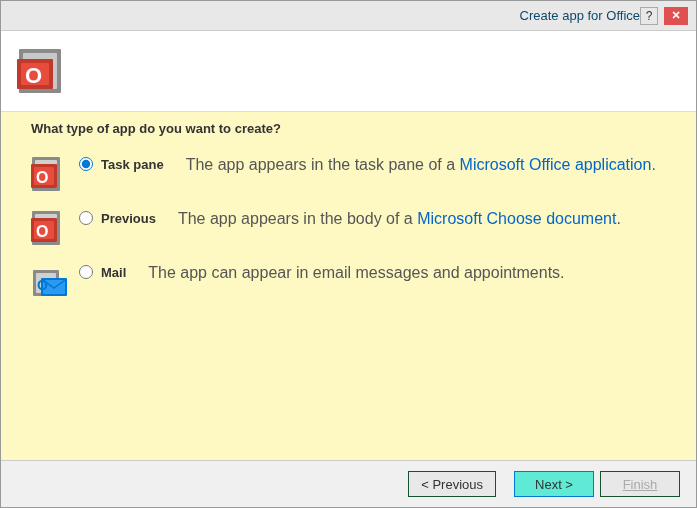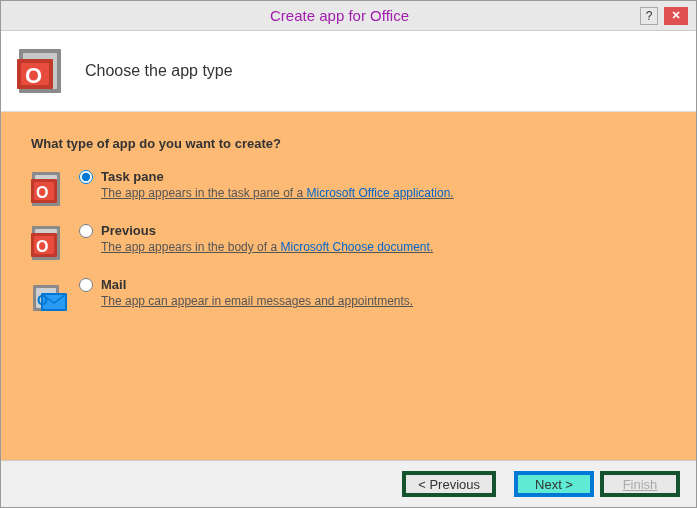--- a/index.html
+++ b/index.html
@@ -27,23 +27,23 @@
       height: 30px;
       display: flex;
       align-items: center;
       justify-content: space-between;
       padding: 0 8px;
       border-bottom: 1px solid #ccc;
       flex-shrink: 0;
     }
     .title-bar-title {
       flex: 1;
-      text-align: center;
-      font-size: 15px;
-      color: #a21caf;
+      text-align: right;
+      font-size: 13px;
+      color: #0c4a6e;
     }
     .title-bar-controls {
       display: flex;
       align-items: center;
       gap: 6px;
     }
     .title-btn-help {
       width: 18px;
       height: 18px;
       background: #e8e8e8;
@@ -77,22 +77,22 @@
       border-bottom: 1px solid #ddd;
       flex-shrink: 0;
     }
     .header-title {
       font-size: 16px;
       color: #333;
       font-weight: 400;
     }
     .content-area {
       flex: 1;
-      padding: 24px 30px;
-      background: #fdba74;
+      padding: 9px 30px;
+      background: #fef9c3;
     }
     .question-label {
       font-size: 13px;
       font-weight: 600;
       color: #333;
       margin-bottom: 18px;
     }
     .option-row {
       display: flex;
       align-items: flex-start;
@@ -100,65 +100,64 @@
       margin-bottom: 14px;
     }
     .option-icon {
       width: 38px;
       height: 38px;
       flex-shrink: 0;
       margin-top: 2px;
     }
     .option-content {
       display: flex;
-      flex-direction: column;
+      flex-direction: row;
     }
     .option-label-row {
       display: flex;
       align-items: center;
       gap: 8px;
     }
     .radio-input {
       width: 14px;
       height: 14px;
       accent-color: #0078d4;
       cursor: pointer;
     }
     .option-title {
       font-size: 13px;
       font-weight: 600;
       color: #333;
     }
     .option-desc {
-      font-size: 12px;
+      font-size: 16px;
       color: #555;
       margin-top: 2px;
       margin-left: 22px;
-      text-decoration: underline;
     }
     .option-desc a {
       color: #0066cc;
       text-decoration: none;
     }
     .footer-section {
       border-top: 1px solid #ccc;
       padding: 10px 16px;
       background: #f0f0f0;
       display: flex;
       align-items: center;
       justify-content: flex-end;
       gap: 6px;
       flex-shrink: 0;
     }
     .footer-btn {
       min-width: 80px;
       height: 26px;
       padding: 8px 12px;
       font-size: 13px;
-      border: 4px solid #14532d;
+      border: 1px solid #14532d;
       background: #e8e8e8;
       cursor: pointer;
       color: #333;
       display: flex;
       align-items: center;
       justify-content: center;
     }
     .footer-btn.primary {
       border-color: #0078d4;
       background: #5eead4;
@@ -198,21 +197,20 @@
 
         <rect x="2" y="4" width="42" height="44" fill="#8a8a8a" rx="1"></rect>
         <rect x="6" y="8" width="34" height="36" fill="#c8c8c8" rx="1"></rect>
 
         <rect x="0" y="14" width="36" height="30" fill="#c0392b" rx="1"></rect>
         <rect x="4" y="18" width="28" height="22" fill="#e74c3c" rx="1"></rect>
 
         <text x="8" y="38" font-family="Arial" font-size="22" font-weight="bold" fill="white">O</text>
       </svg>
     </div>
-    <span class="header-title">Choose the app type</span>
   </div>
 
   <div class="content-area">
     <div class="question-label">What type of app do you want to create?</div>
 
     <div class="option-row">
       <div class="option-icon">
         <svg width="38" height="38" viewBox="0 0 38 38" xmlns="http://www.w3.org/2000/svg">
           <rect x="1" y="1" width="28" height="34" fill="#8a8a8a" rx="1"></rect>
           <rect x="4" y="4" width="22" height="28" fill="#d0d0d0" rx="1"></rect>

